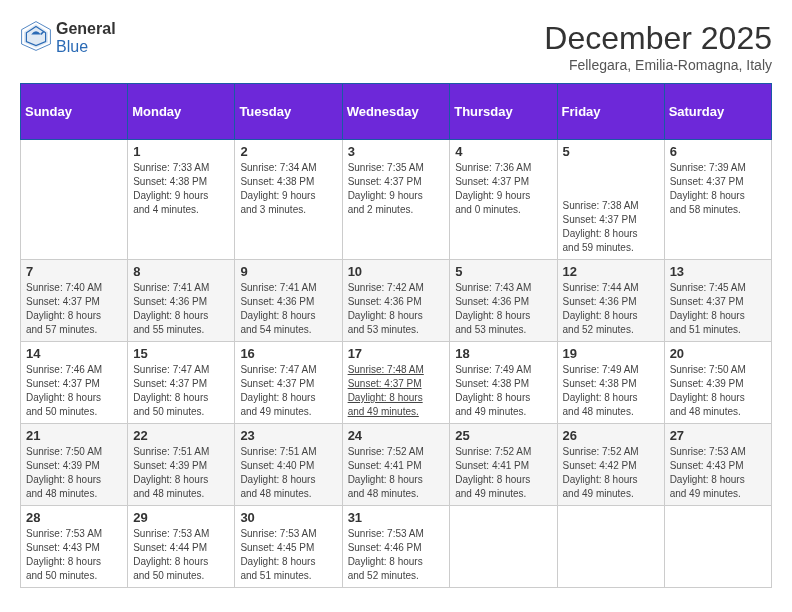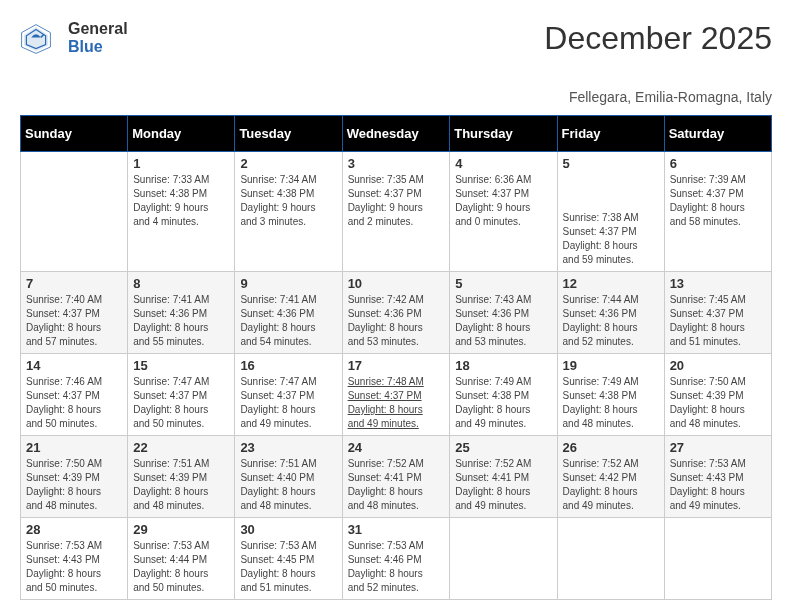--- a/index.html
+++ b/index.html
@@ -11,66 +11,65 @@
       padding: 20px;
     }
     .header {
       display: flex;
       justify-content: space-between;
       align-items: flex-start;
       margin-bottom: 10px;
     }
     .logo {
       display: flex;
-      align-items: flex-end;
-      gap: 16px;
+      align-items: flex-start;
+      gap: 4px;
     }
     .logo-text {
       display: flex;
       flex-direction: column;
       line-height: 1.1;
     }
     .logo-general {
       font-size: 16px;
       font-weight: bold;
       color: #333;
     }
     .logo-blue {
       font-size: 16px;
-      font-weight: bold;
+      font-weight: normal;
       color: #2a6ab5;
     }
     .logo-icon {
       width: 32px;
       height: 32px;
     }
     .title-area {
       text-align: right;
     }
     .month-title {
       font-size: 32px;
       font-weight: normal;
       color: #333;
     }
     .location {
       font-size: 14px;
       color: #555;
-      margin-top: 32px;
     }
     .calendar {
       width: 100%;
       border-collapse: collapse;
       border: 1px solid #ccc;
     }
     .calendar th {
-      background: #000000;
+      background: #6d28d9;
       color: #fff;
       font-size: 13px;
       font-weight: bold;
-      padding: 10px 4px;
+      padding: 20px 4px;
       text-align: left;
       border: 1px solid #1a5aa5;
     }
     .calendar td {
       border: 1px solid #ccc;
       vertical-align: top;
       padding: 4px 5px;
       width: 108px;
       min-height: 80px;
       background: #fff;
@@ -147,21 +146,21 @@
         </td>
         <td>
           <div class="day-number">3</div>
           <div class="day-info" style="white-space: pre-line;">Sunrise: 7:35 AM
 Sunset: 4:37 PM
 Daylight: 9 hours
 and 2 minutes.</div>
         </td>
         <td>
           <div class="day-number">4</div>
-          <div class="day-info" style="white-space: pre-line;">Sunrise: 6:36 AM
+          <div class="day-info" style="white-space: pre-line;">Sunrise: 7:36 AM
 Sunset: 4:37 PM
 Daylight: 9 hours
 and 0 minutes.</div>
         </td>
         <td>
           <div class="day-number">5</div>
           <div class="day-info" style="white-space: pre-line; margin-top: 40px;">Sunrise: 7:38 AM
 Sunset: 4:37 PM
 Daylight: 8 hours
 and 59 minutes.</div>

